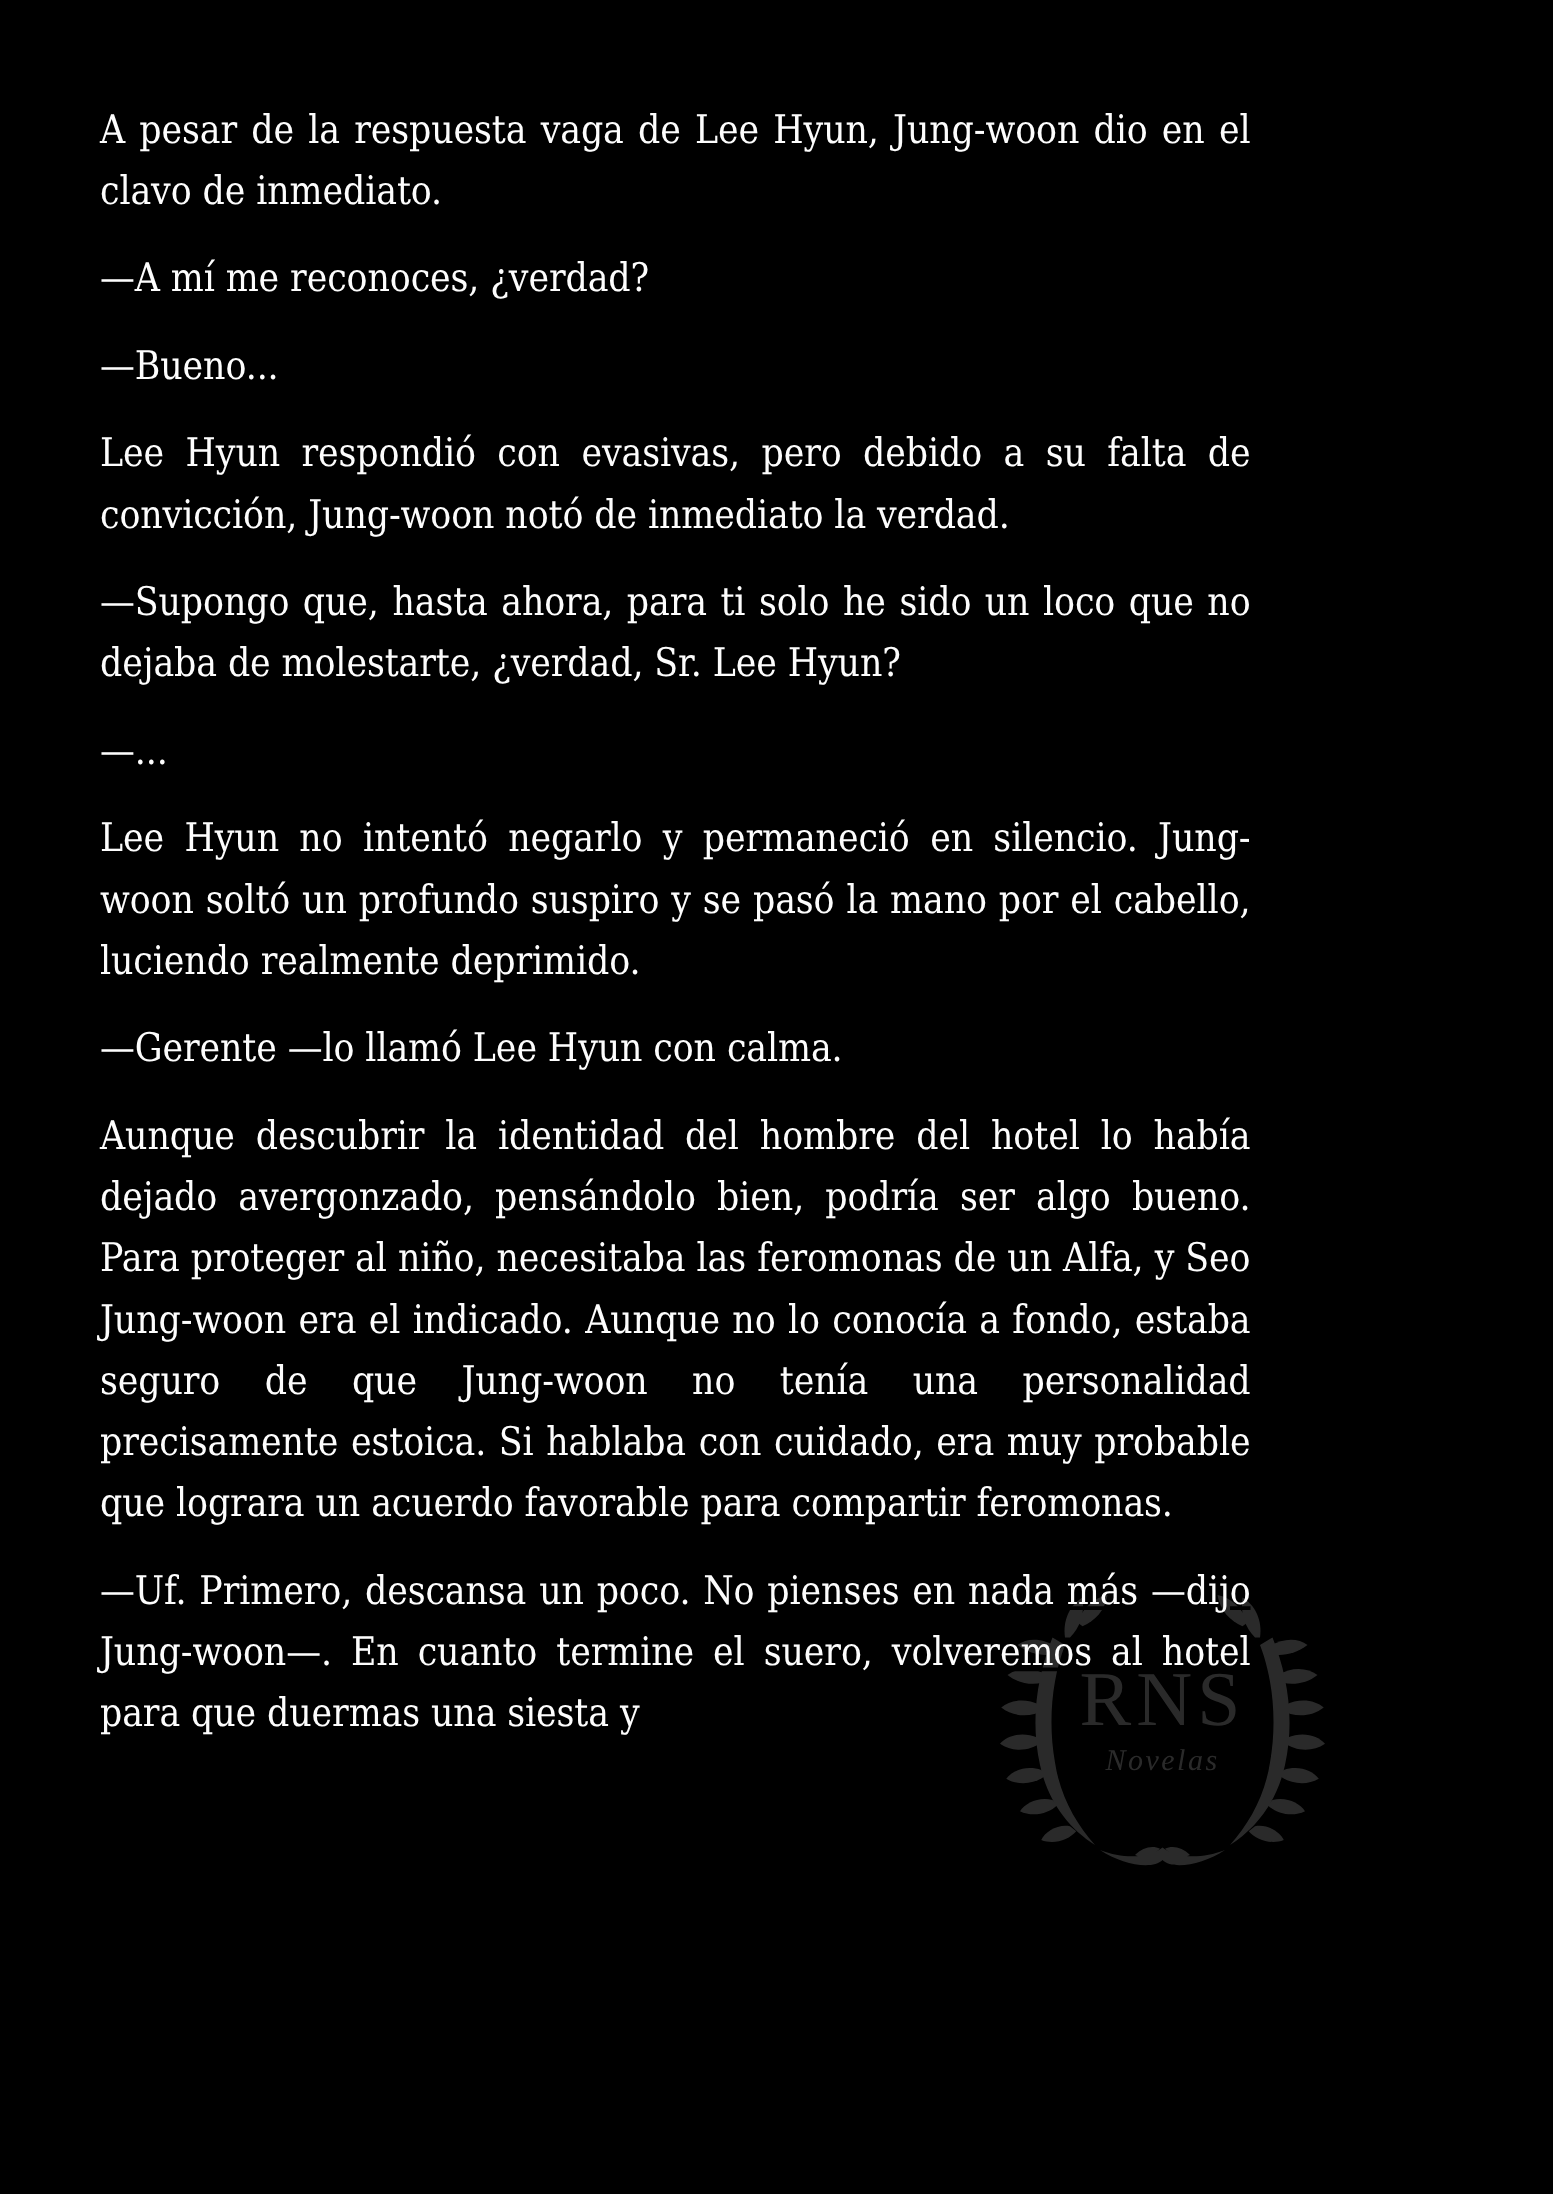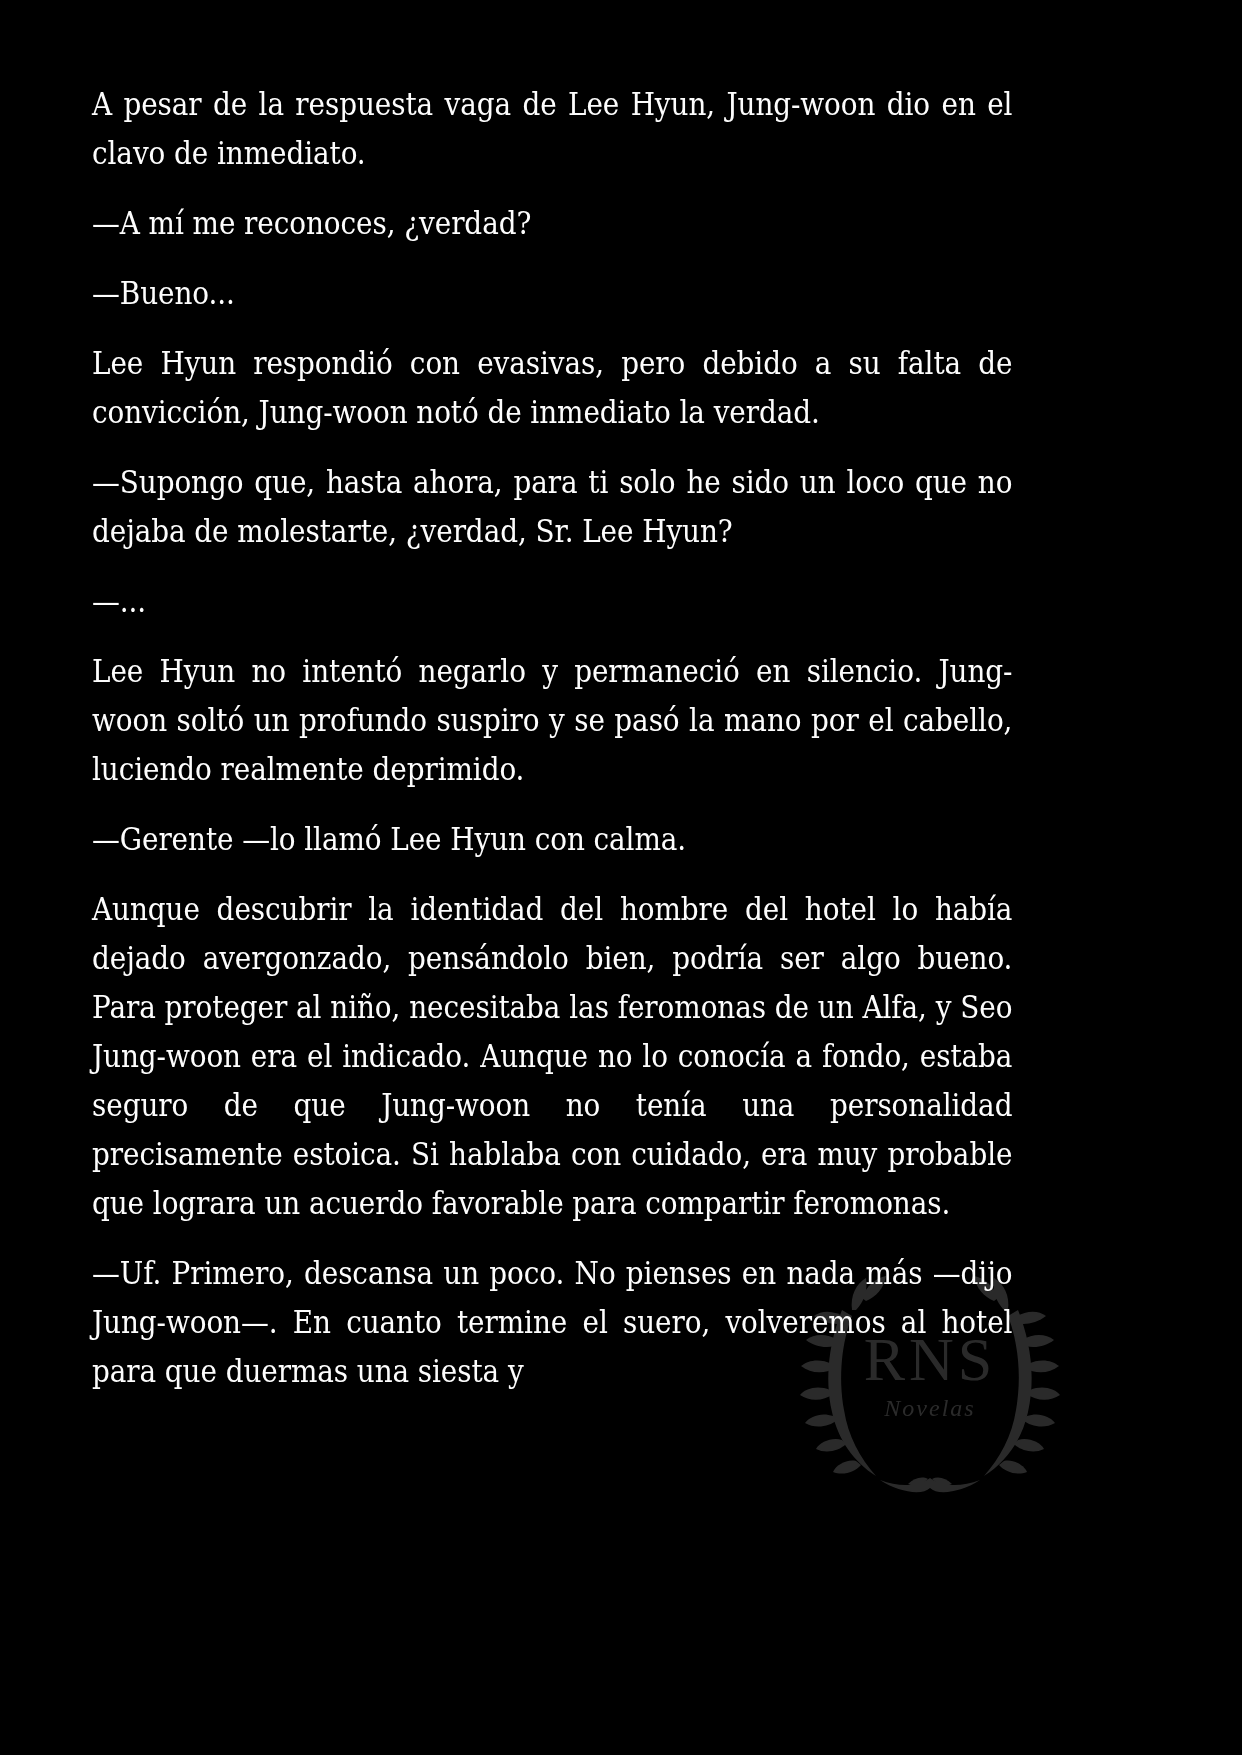--- a/index.html
+++ b/index.html
@@ -41,23 +41,24 @@
     font-family: "Liberation Serif", serif;
     font-style: italic;
     font-size: 24px;
     letter-spacing: 2px;
     fill: #8d8d8d;
   }
 
   
   #reader {
     position: absolute;
-    left: 92px;
+    left: 80px;
     top: 80px;
     width: 921px;
+    text-decoration: underline;
   }
 
   .para {
     font-family: "DejaVu Serif", "Liberation Serif", serif;
     font-size: 31.5px;
     line-height: 49px;
     color: #fdfdfd;
     text-align: justify;
     text-justify: inter-word;
     margin: 0 0 21px 0;

